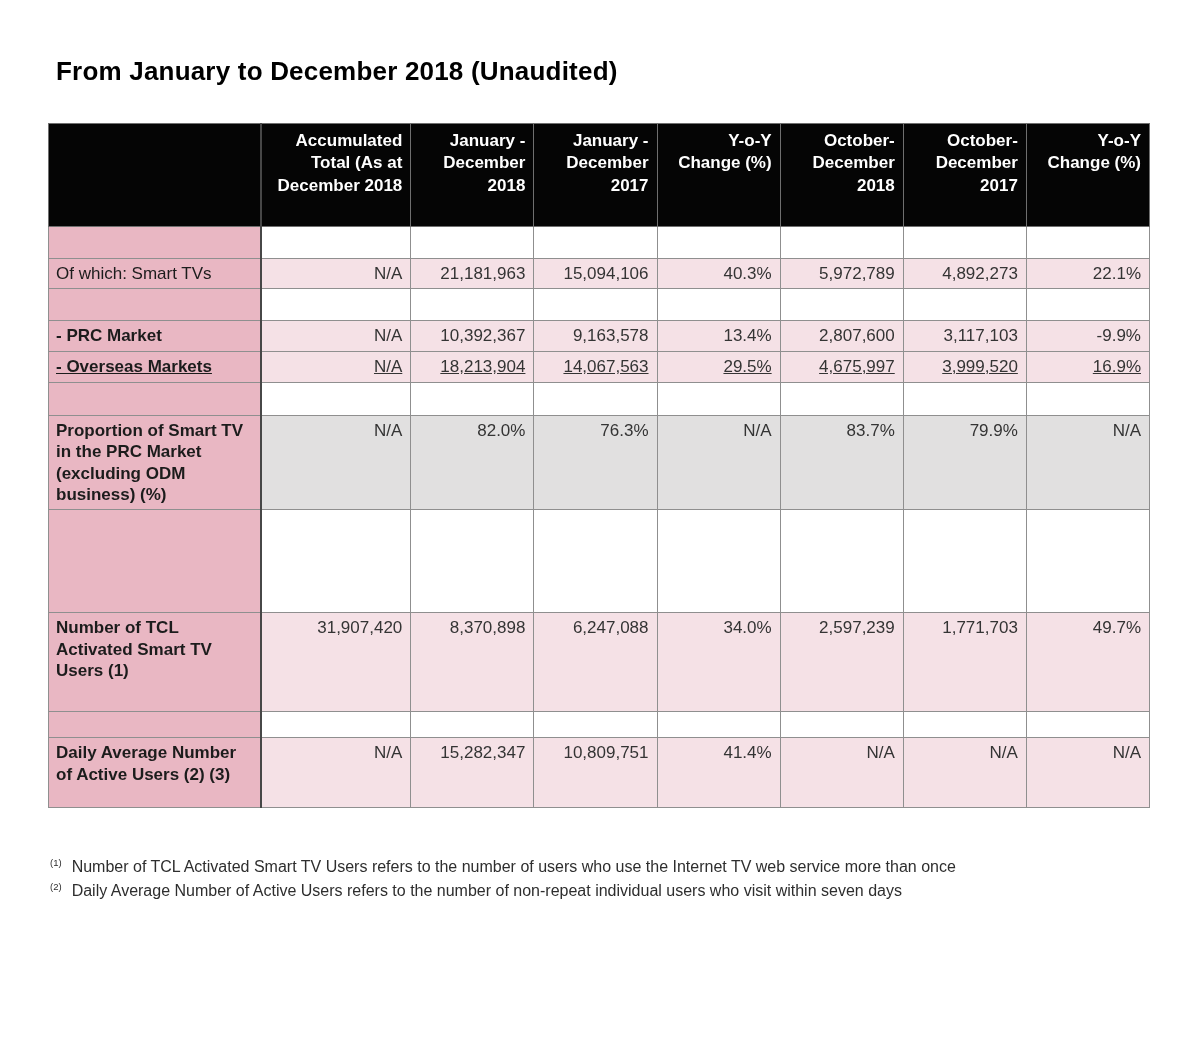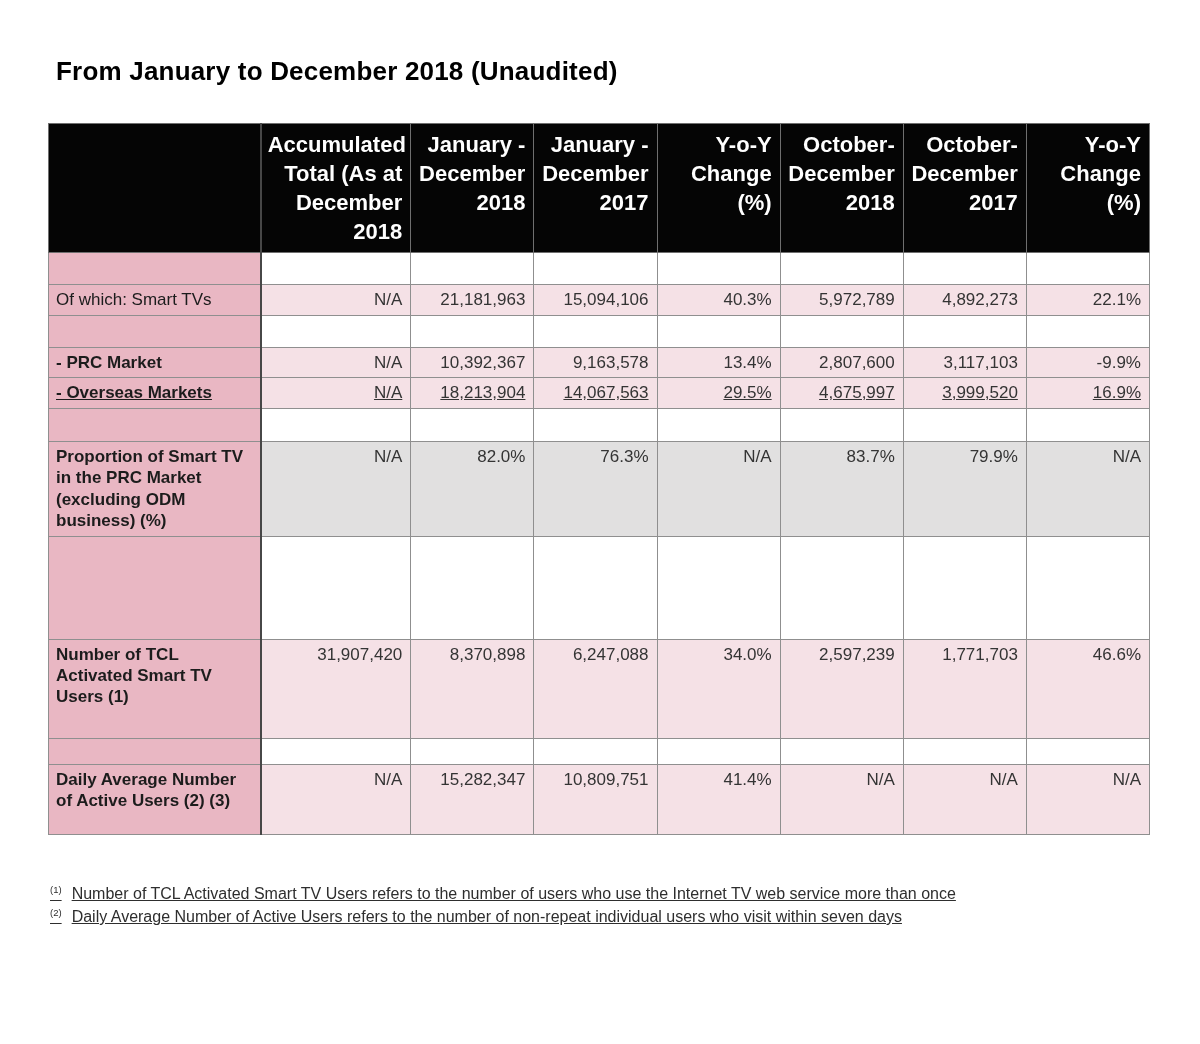--- a/index.html
+++ b/index.html
@@ -27,21 +27,21 @@
     border: 1px solid #6b6b6b;
   }
   col.c-label { width: 212px; }
   col.c-acc   { width: 150px; }
   col.c-std   { width: 123px; }
 
   thead th {
     background: var(--header-bg, #050505);
     color: var(--header-text, #ffffff);
     font-weight: bold;
-    font-size: 22px;
+    font-size: 17px;
     line-height: 1.32;
     text-align: right;
     vertical-align: top;
     padding: 6px 8px 6px 6px;
     border: 1px solid #6f6f6f;
     height: 103px;
   }
   thead th.label-col { border-right: 2px solid #474747; }
 
   tbody td {
@@ -80,21 +80,20 @@
   tbody tr:nth-child(12) td { height: 25px; }
   tbody tr:nth-child(13) td { height: 74px; }
 
   .footnotes { margin: 48px 0 0 2px; }
   .footnote {
     font-size: 16px;
     color: #2e2e2e;
     line-height: 1.38;
     margin-bottom: 1px;
     max-width: 1110px;
-    text-decoration: underline;
   }
   .footnote sup.marker {
     font-size: 9.5px;
     color: #2e2e2e;
     margin-right: 10px;
     vertical-align: super;
   }
 </style>
 </head>
 <body style="--header-bg: #050505; --header-text: #ffffff; --label-col-bg: #e9b7c3; --data-pink-bg: #f5e1e6; --data-gray-bg: #e1e0e0; --spacer-bg: #ffffff; --grid-line: #8f8f8f;">
@@ -208,21 +207,21 @@
           <td class="bg-white"></td>
         </tr>
         <tr class="bold">
           <td class="label">Number of TCL Activated Smart TV Users (1)</td>
           <td class="bg-pink">31,907,420</td>
           <td class="bg-pink">8,370,898</td>
           <td class="bg-pink">6,247,088</td>
           <td class="bg-pink">34.0%</td>
           <td class="bg-pink">2,597,239</td>
           <td class="bg-pink">1,771,703</td>
-          <td class="bg-pink">46.6%</td>
+          <td class="bg-pink">49.7%</td>
         </tr>
         <tr>
           <td class="label"></td>
           <td class="bg-white"></td>
           <td class="bg-white"></td>
           <td class="bg-white"></td>
           <td class="bg-white"></td>
           <td class="bg-white"></td>
           <td class="bg-white"></td>
           <td class="bg-white"></td>

